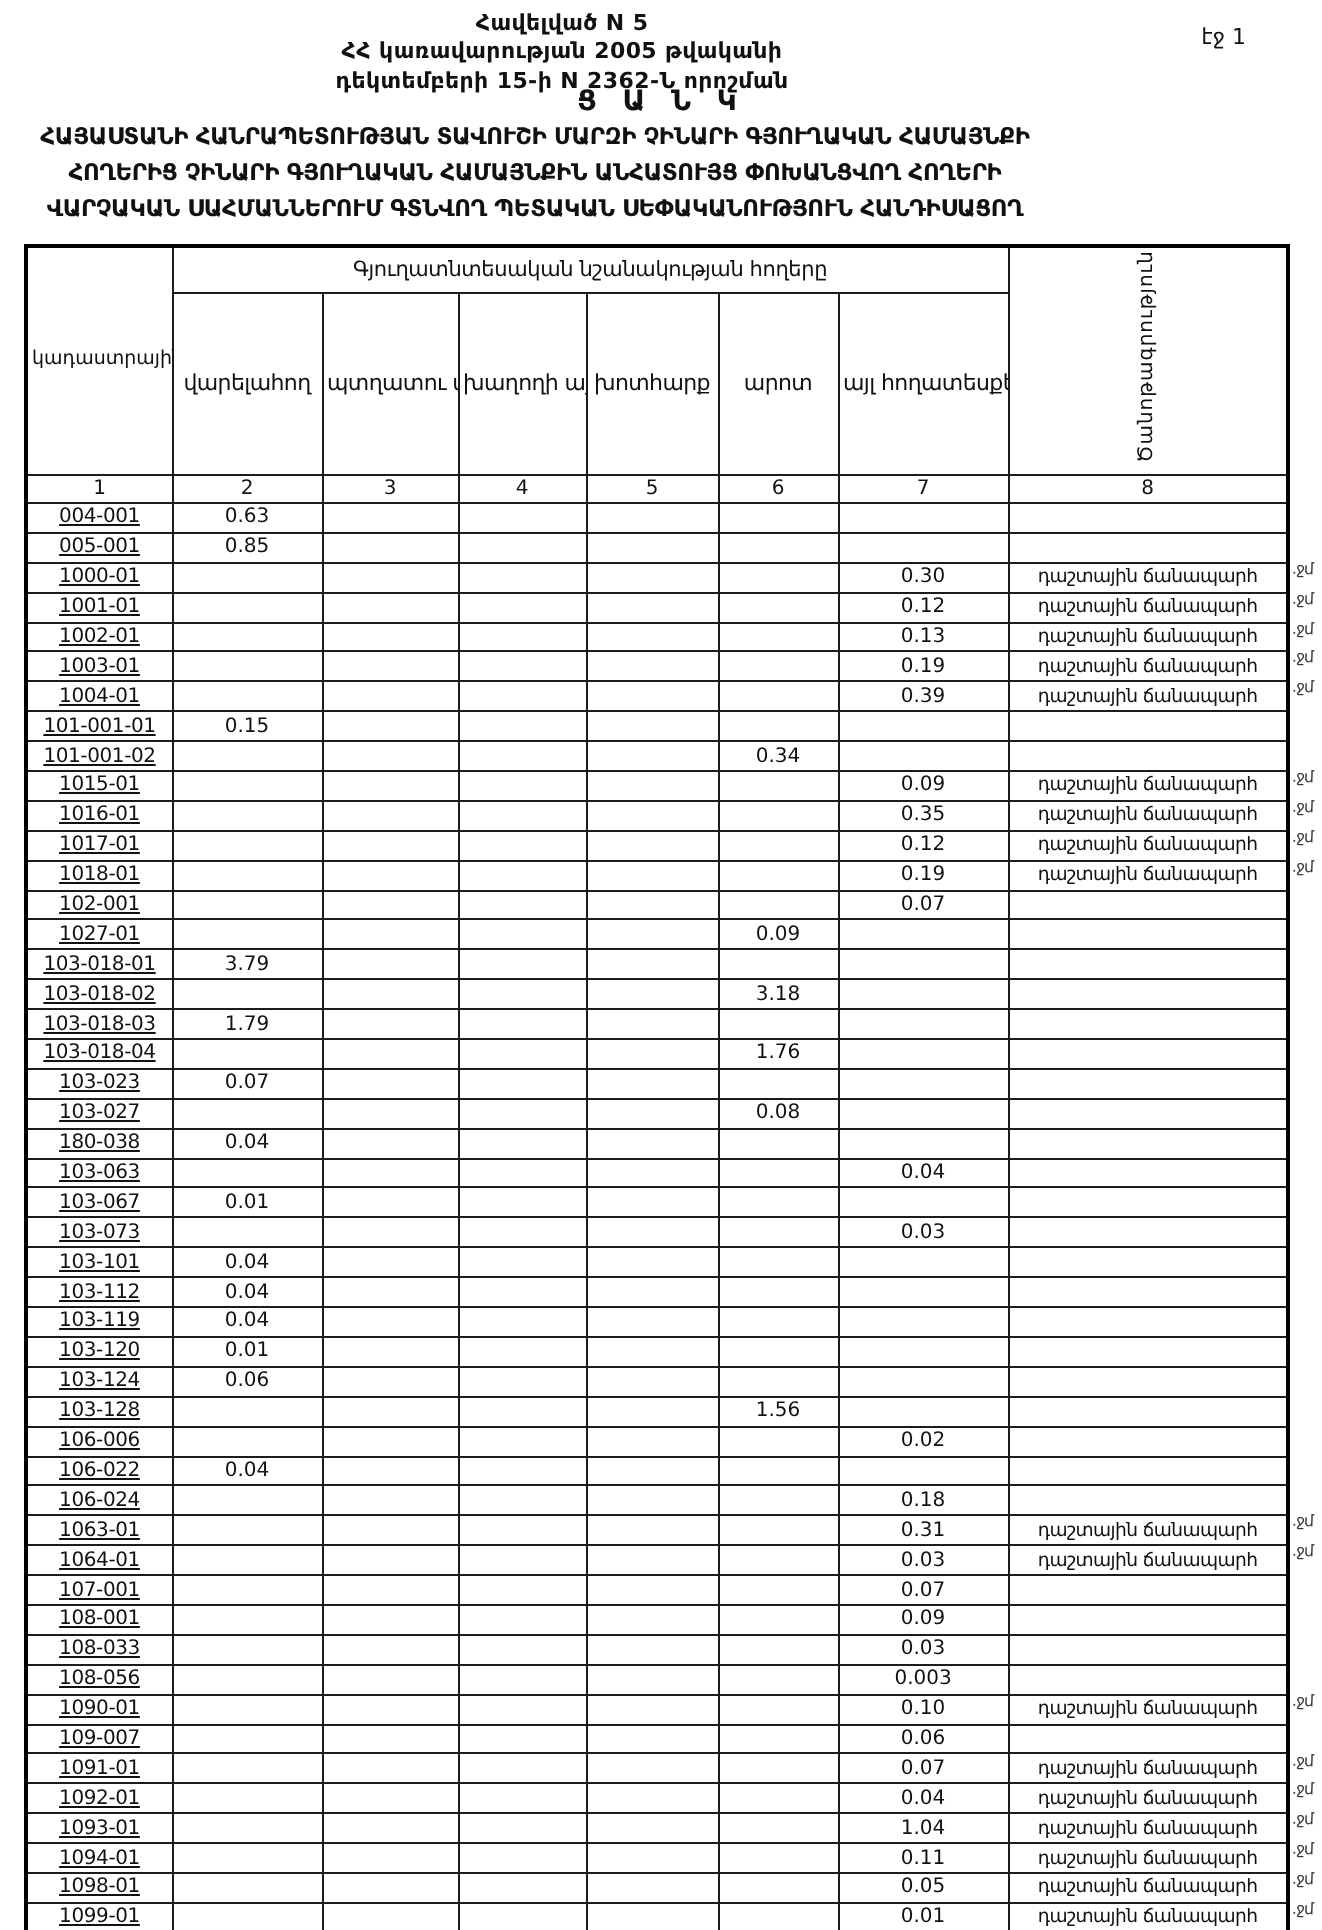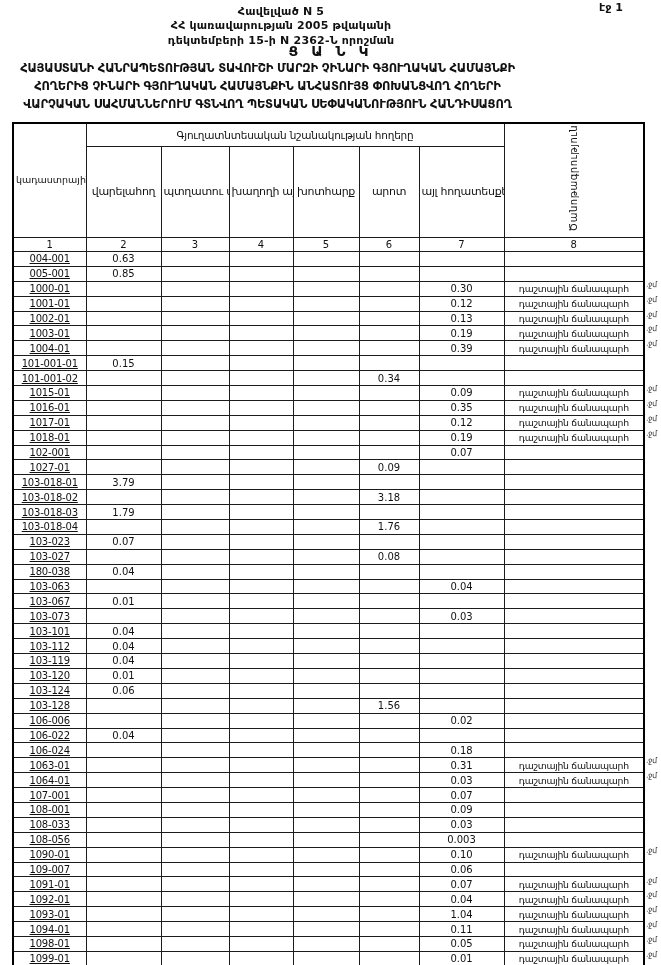--- a/index.html
+++ b/index.html
@@ -12,22 +12,22 @@
   }
   .page { position: relative; width: 661px; height: 965px; background: #fff; }
 
   
   .hdr-block {
     position: absolute; top: 5px; left: 0; width: 562px;
     text-align: center; font-size: 11px; font-weight: bold; line-height: 1.3;
     letter-spacing: 0.2px;
   }
   .page-label {
-    position: absolute; top: 1px; right: 38px;
-    font-size: 11px; font-weight: bold; padding-left: 39px;
+    position: absolute; top: 12px; right: 38px;
+    font-size: 11px; font-weight: normal; padding-left: 39px;
   }
   .doc-title {
     position: absolute; top: 43px; left: 0; width: 661px;
     text-align: center; font-size: 14px; font-weight: bold; letter-spacing: 4px;
   }
   .subtitle {
     position: absolute; top: 60px; left: 0; width: 535px;
     text-align: center; font-size: 11.5px; font-weight: bold; line-height: 1.55;
     letter-spacing: -0.2px;
   }

